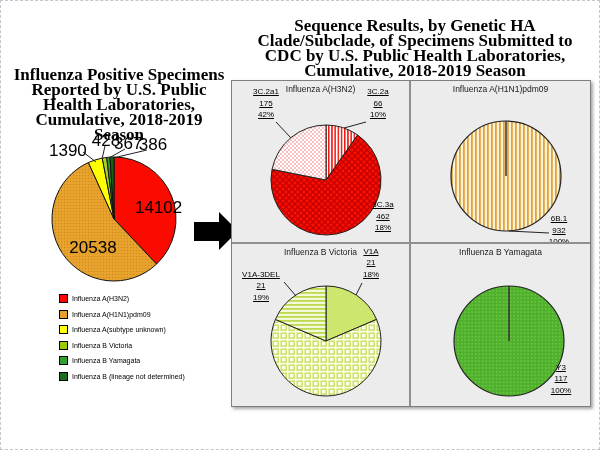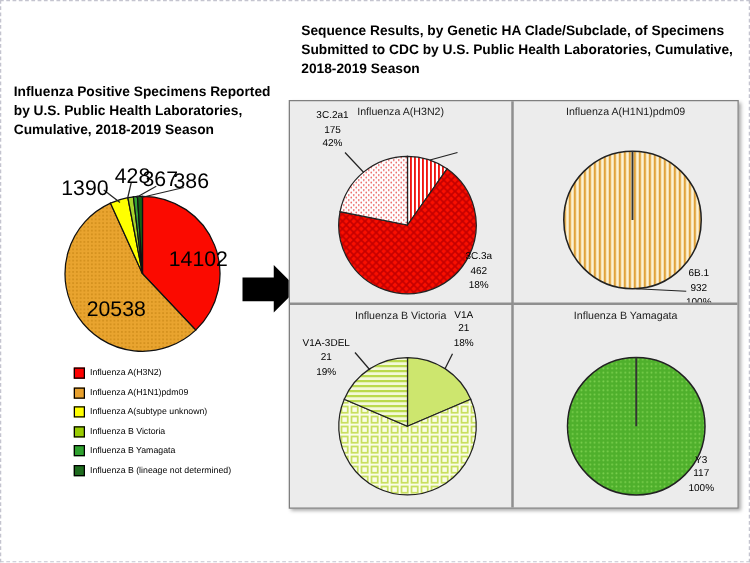--- a/index.html
+++ b/index.html
@@ -1,19 +1,19 @@
 <!DOCTYPE html>
 <html><head>
 <meta charset="utf-8">
 <style>
   html,body{margin:0;padding:0;background:#fff;}
   .canvas{position:relative;width:598px;height:448px;background:#fff;
           border:1px dashed #c4c4cf;font-family:"Liberation Sans",sans-serif;overflow:hidden;}
-  .fig-title{position:absolute;font-weight:bold;font-size:11px;line-height:15px;
-             text-align:left;color:#000;}
+  .fig-title{position:absolute;font-weight:bold;font-size:17px;line-height:15px;
+             text-align:center;color:#000;font-family:Liberation Serif, serif;}
   .num-label{position:absolute;font-size:17px;color:#000;text-align:center;}
   .legend{position:absolute;left:58px;top:290px;}
   .legend-item{display:flex;align-items:center;height:15.5px;}
   .legend-item .sw{width:7px;height:7px;border:1px solid #000;margin-right:4px;flex:0 0 auto;}
   .legend-item .lg-txt{font-size:7px;color:#000;white-space:nowrap;}
   .arrow-rect{position:absolute;left:193px;top:221px;width:26px;height:19px;background:#000;}
   .arrow-head{position:absolute;left:218px;top:211px;width:0;height:0;
               border-top:19.5px solid transparent;border-bottom:19.5px solid transparent;
               border-left:19px solid #000;}
   .grid-panel{position:absolute;left:230px;top:79px;width:358px;height:325px;
@@ -21,21 +21,21 @@
               box-shadow:2px 2px 3px rgba(0,0,0,0.35);
               display:grid;grid-template-columns:1fr 1fr;grid-template-rows:1fr 1fr;}
   .quad{position:relative;overflow:hidden;}
   .q-tl{border-right:2px solid #8f8f8f;border-bottom:2px solid #8f8f8f;}
   .q-tr{border-bottom:2px solid #8f8f8f;}
   .q-bl{border-right:2px solid #8f8f8f;}
   .q-title{position:absolute;top:3px;left:0;right:0;text-align:center;
            font-size:8.5px;color:#1a1a1a;}
   .qpie{position:absolute;left:0;top:0;}
   .pie-label{position:absolute;font-size:8px;line-height:11.5px;text-align:center;color:#000;}
-  .pie-label span{display:block;}
+  .pie-label span{display:block;text-decoration:underline;}
   .mainpie{position:absolute;left:20px;top:140px;}
   svg line.leader{stroke:#222;stroke-width:1;}
   .defs-holder{position:absolute;width:0;height:0;}
 </style>
 </head>
 <body>
 
 <div class="canvas">
 
   <svg class="defs-holder">
@@ -143,20 +143,25 @@
             <path d="M 94 99 L 40.04 88.33 A 55 55 0 0 1 94.00 44.00 Z" fill="url(#pat-red-dots)" stroke="#222" stroke-width="1"></path>
           </g>
         <line class="leader" x1="44" y1="41" x2="59" y2="57"></line>
         <line class="leader" x1="134" y1="41" x2="112" y2="47"></line>
       </svg>
       <div class="pie-label" style="left:8px;top:5px;width:52px;">
         <span>3C.2a1</span>
         <span>175</span>
         <span>42%</span>
       </div>
+      <div class="pie-label" style="left:118px;top:5px;width:56px;">
+        <span>3C.2a</span>
+        <span>66</span>
+        <span>10%</span>
+      </div>
       <div class="pie-label" style="left:126px;top:118px;width:50px;">
         <span>3C.3a</span>
         <span>462</span>
         <span>18%</span>
       </div>
     </div>
 
     <div class="quad q-tr">
       <div class="q-title">Influenza A(H1N1)pdm09</div>
       <svg class="qpie" width="177" height="160">

